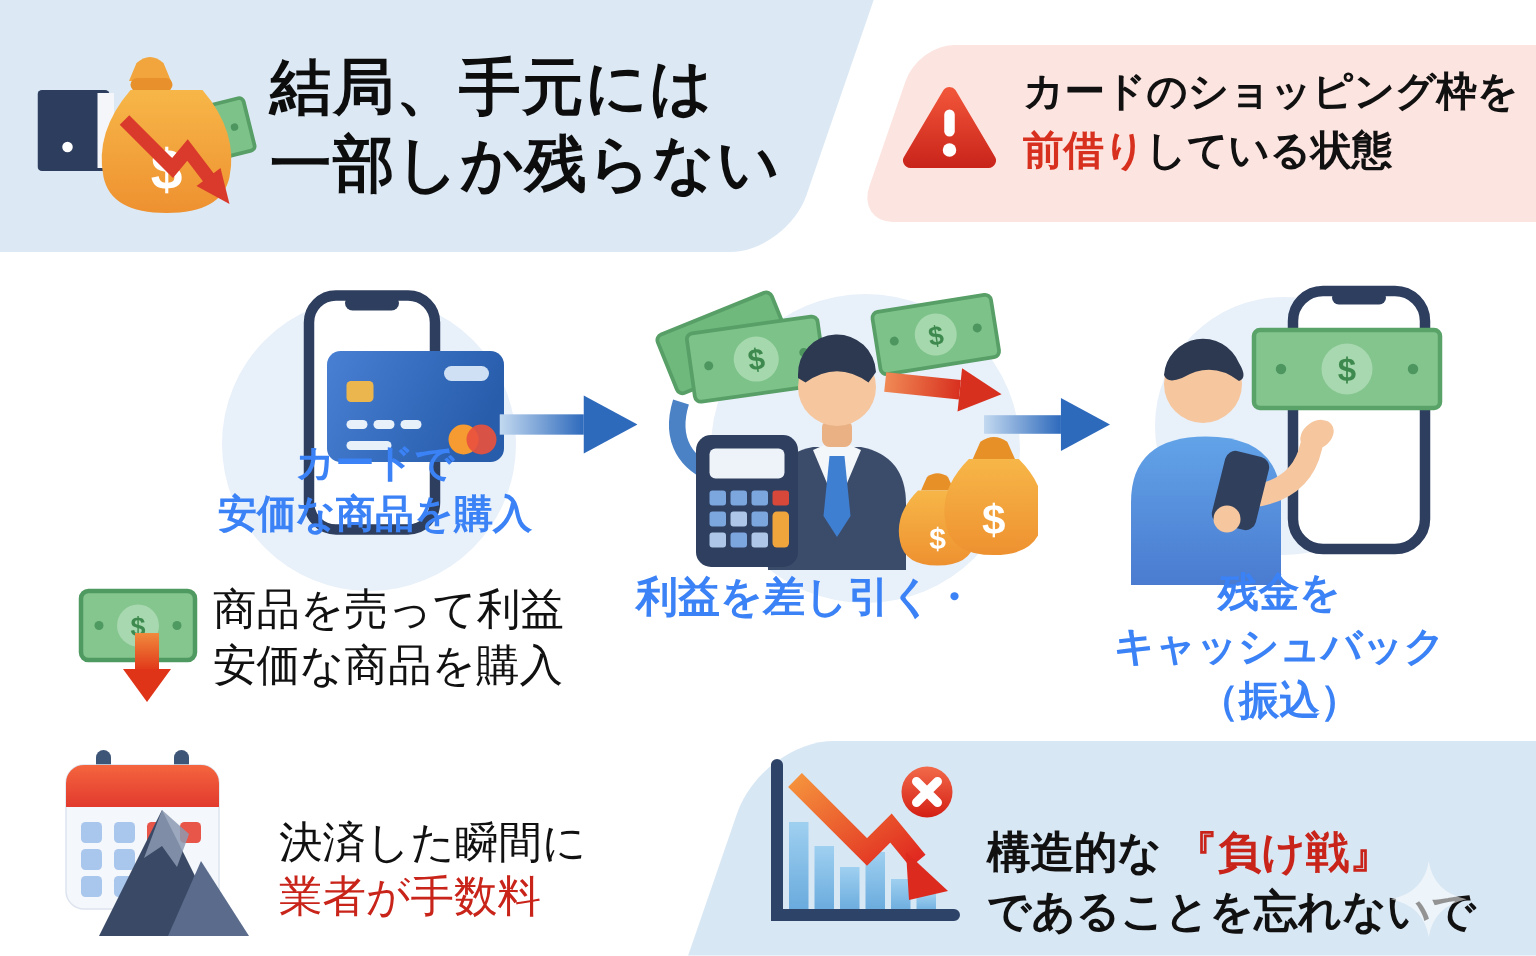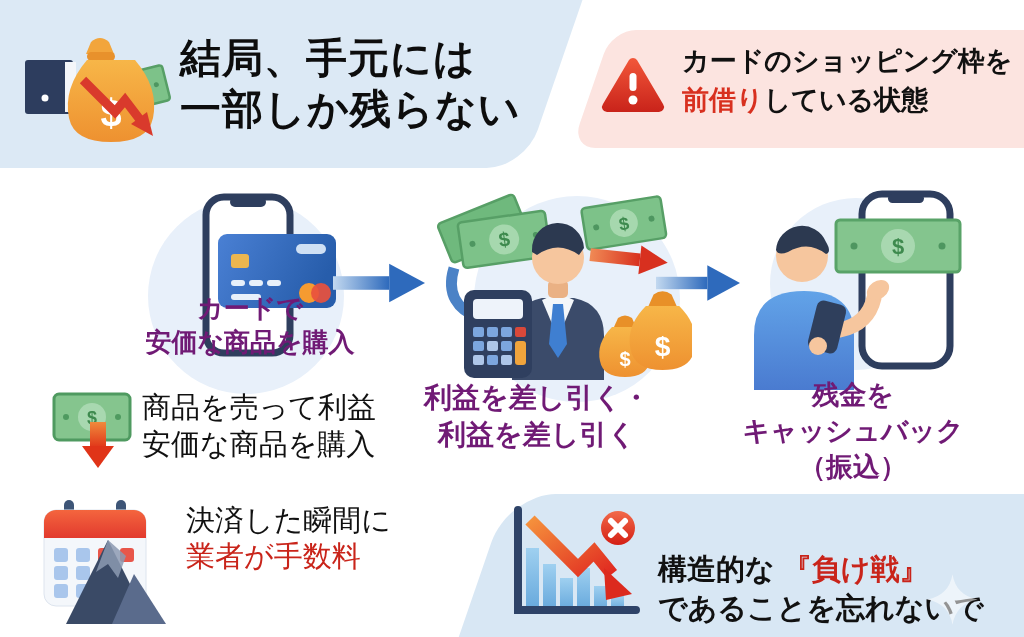--- a/index.html
+++ b/index.html
@@ -36,32 +36,32 @@
     font-size:41px;line-height:51px;font-weight:700;color:#0d0d0d;
     white-space:nowrap;letter-spacing:1px;
   }
   .warn-text{
     left:682px;top:42px;position:absolute;
     font-size:27px;line-height:39px;font-weight:700;color:#111;
     white-space:nowrap;
   }
   .step-label{
     position:absolute;width:310px;text-align:center;
-    font-size:27px;line-height:35px;font-weight:700;color:#701a75;
+    font-size:27px;line-height:35px;font-weight:700;color:#3b82f6;
     white-space:nowrap;
   }
   .l1{left:95px;top:291px;font-size:26px;line-height:34px}
   .l2{left:382px;top:379px;font-size:28px;line-height:37px}
   .l3{left:698px;top:377px;font-size:27px;line-height:36px}
   .note-text{
     position:absolute;font-size:29px;line-height:37px;font-weight:400;color:#111;
     white-space:nowrap;
   }
   .n1{left:142px;top:389px}
-  .n2{left:186px;top:502px;line-height:36px}
+  .n2{left:186px;top:544px;line-height:36px}
   .footer-text{
     left:658px;top:514px;position:absolute;
     font-size:29px;line-height:39px;font-weight:700;color:#111;
     white-space:nowrap;
     margin-top:36px;
   }
   .red{color:#c9241a}
   .red-bright{color:#d8301f}
   svg{display:block}
   svg text{font-family:"Liberation Sans","DejaVu Sans",sans-serif;font-weight:700}
@@ -261,21 +261,20 @@
     <rect x="64" y="112" width="30" height="50" rx="7" fill="#2f3f5c" transform="rotate(14 79 137)"></rect>
     <circle cx="70" cy="156" r="9" fill="#f6c69e"></circle>
   </svg>
 
   <div class="step-label l1">
     <div>カードで</div>
     <div>安価な商品を購入</div>
   </div>
   <div class="step-label l2">
     <div>利益を差し引く・</div>
-    <div>利益を差し引く</div>
   </div>
   <div class="step-label l3">
     <div>残金を</div>
     <div>キャッシュバック</div>
     <div>（振込）</div>
   </div>
 
   <svg class="abs" style="left:52px;top:388px" width="85" height="85" viewBox="0 0 85 85">
     <defs>
       <linearGradient id="dnG" x1="0" y1="0" x2="0" y2="1">

